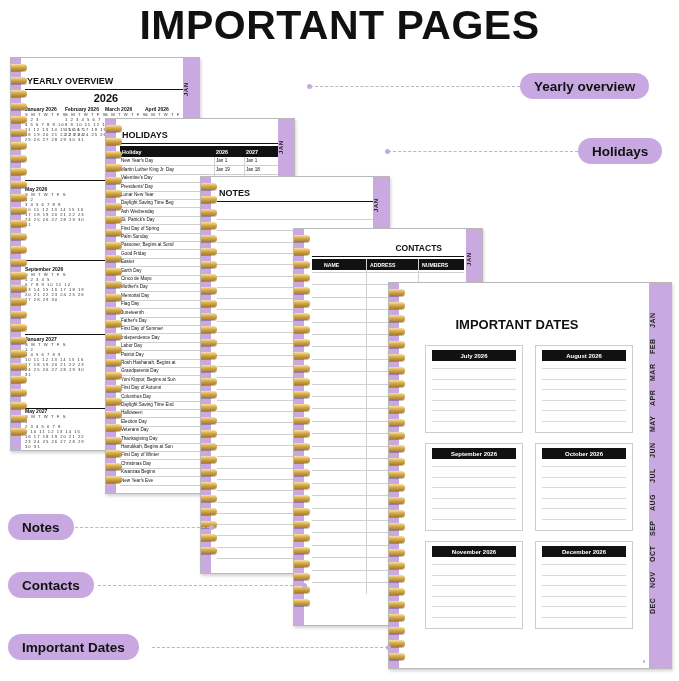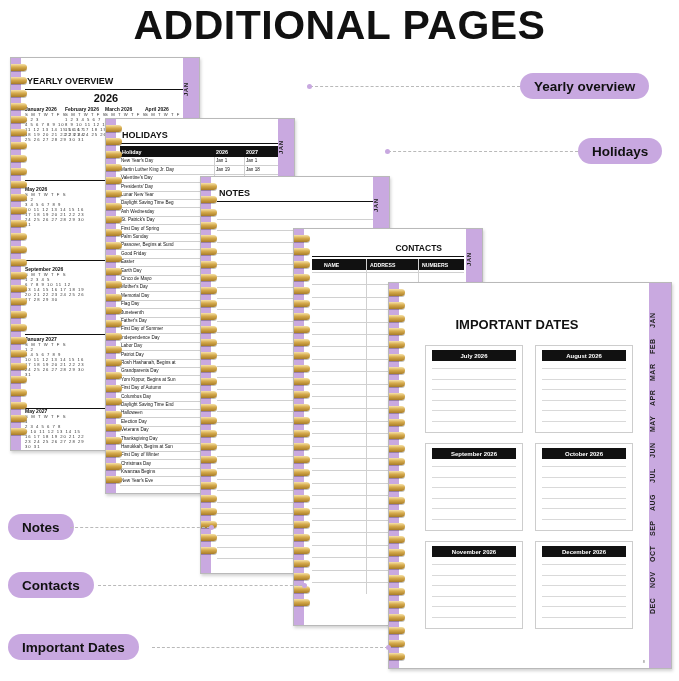--- a/index.html
+++ b/index.html
@@ -172,21 +172,21 @@
   .dot {
     position:absolute; width:5px; height:5px; border-radius:50%;
     background:#c8a8e0;
   }
 </style>
 </head>
 <body>
 
 <div id="stage">
 
-  <div class="page-title">ADDITIONAL PAGES</div>
+  <div class="page-title">IMPORTANT PAGES</div>
 
   <div class="book" id="yearly">
     <div class="lilac-left"></div>
     <div class="lilac-edge"></div>
     <div class="paper">
       <div class="hdr">YEARLY OVERVIEW</div>
       <div class="hdr-rule"></div>
       <div class="year">2026</div>
       <div id="yearly-cals">
           <div class="mini-cal" style="left: 4px; top: 48px;">

